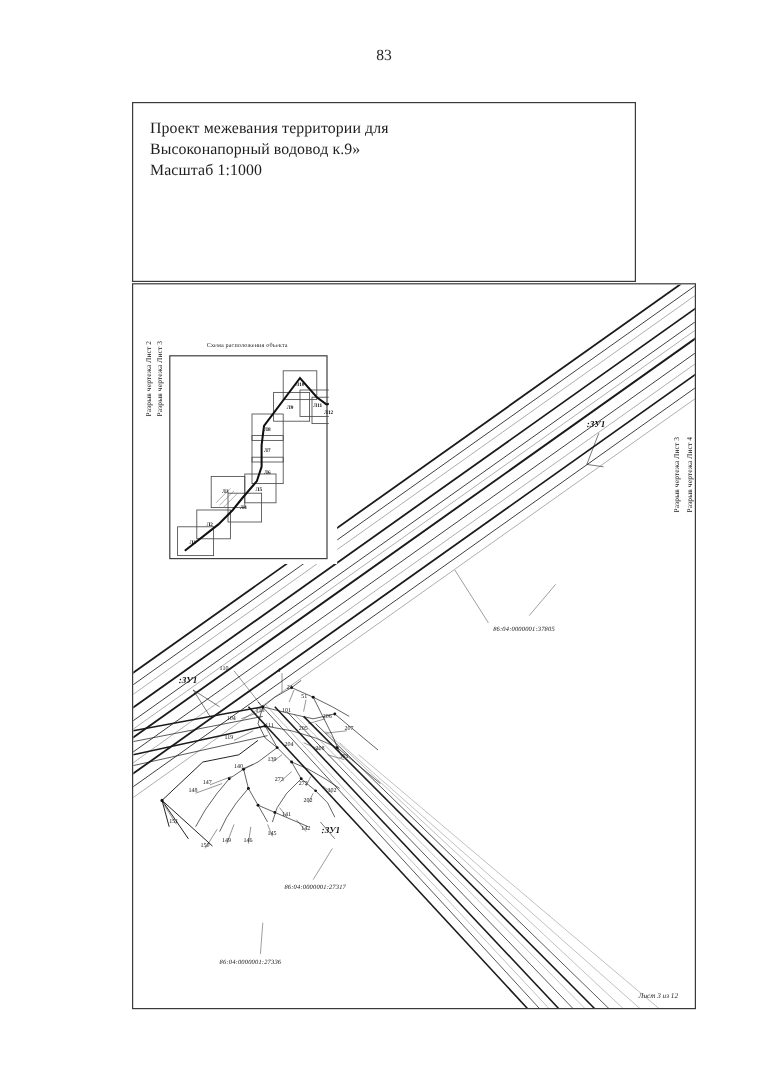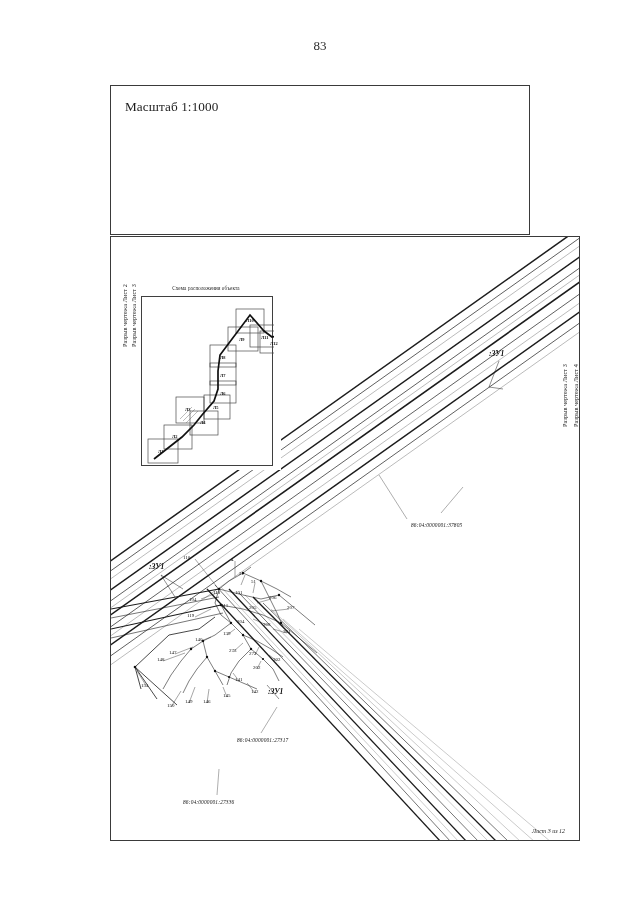--- a/index.html
+++ b/index.html
@@ -109,20 +109,22 @@
   }
 </style>
 </head>
 <body>
 
 <div class="page">
 
   <div class="page-number">83</div>
 
   <div class="title-block">
+    <div class="title-line">Проект межевания территории для</div>
+    <div class="title-line">Высоконапорный водовод к.9»</div>
     <div class="title-line">Масштаб 1:1000</div>
   </div>
 
   <div class="draw-frame">
 
     <svg class="draw-svg" width="470" height="605" viewBox="0 0 470 605">
       <defs>
         <g id="none"></g>
       </defs>
 

